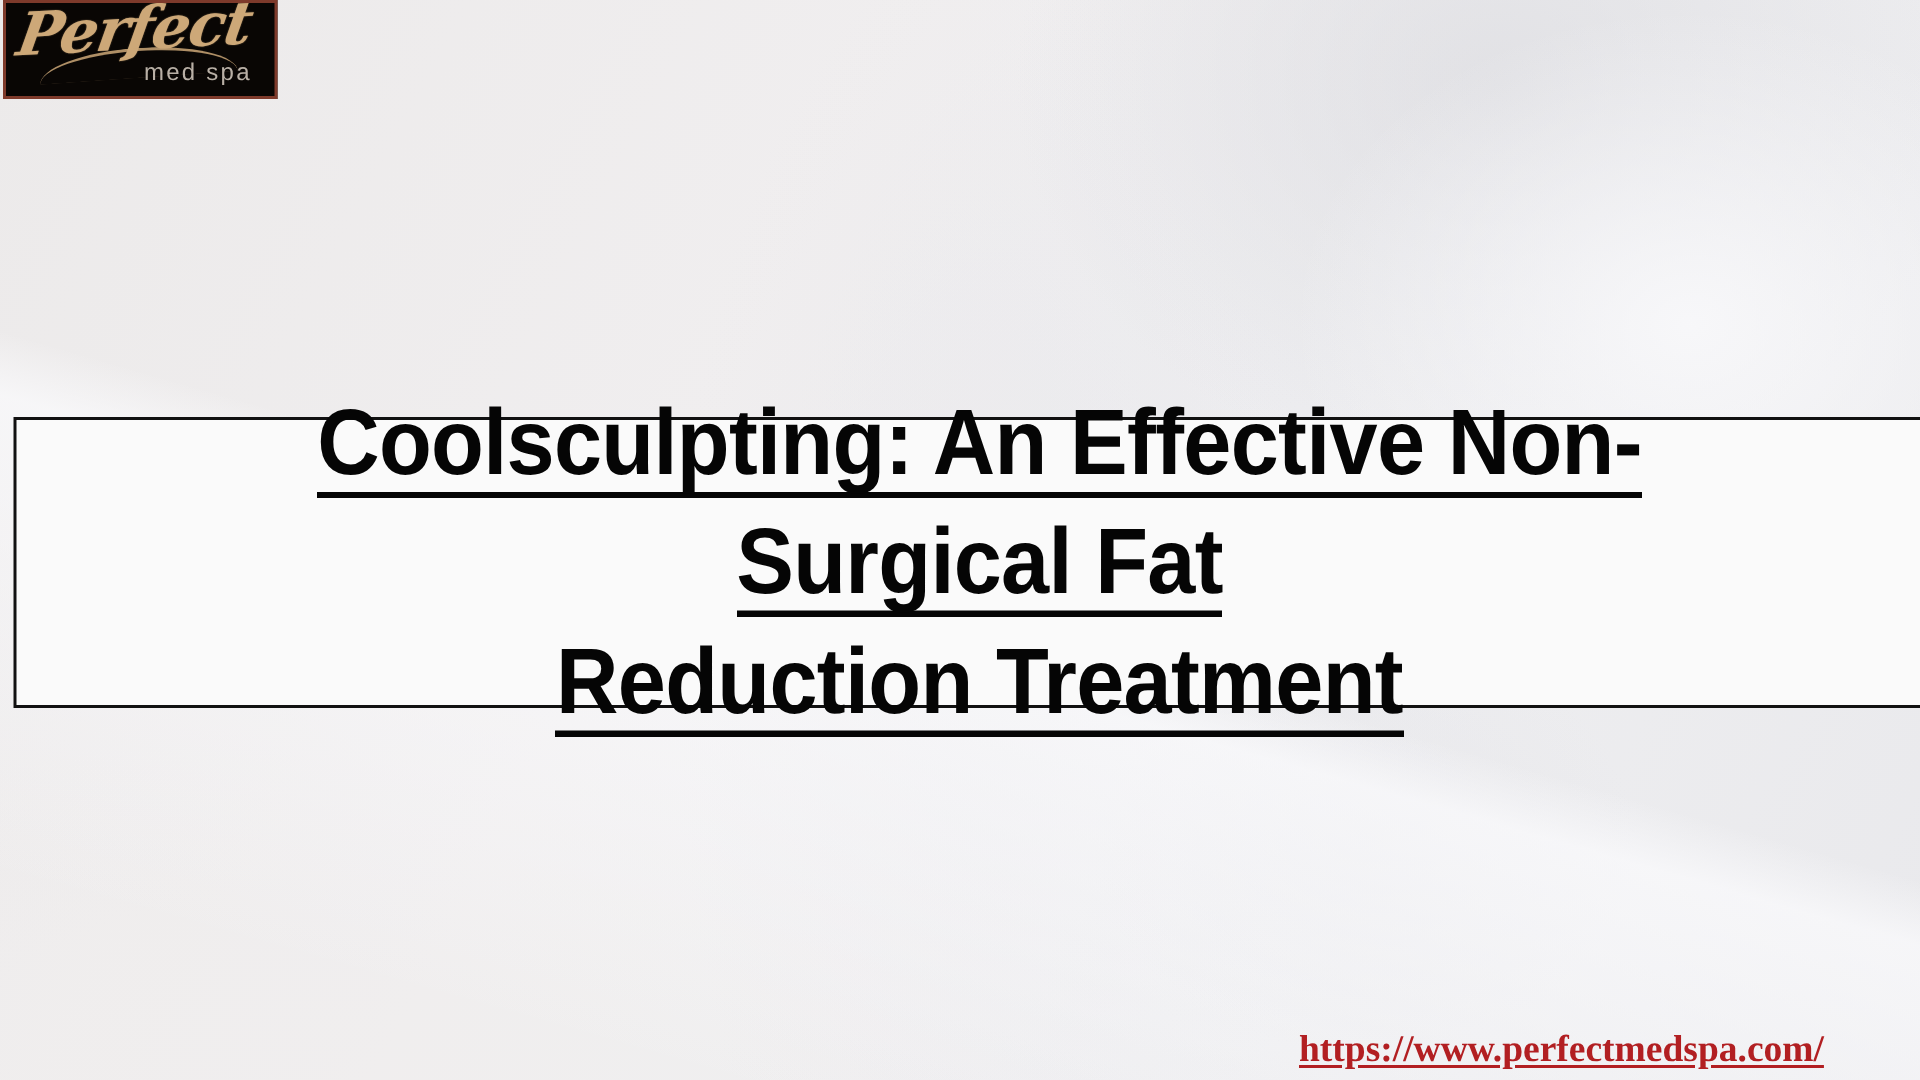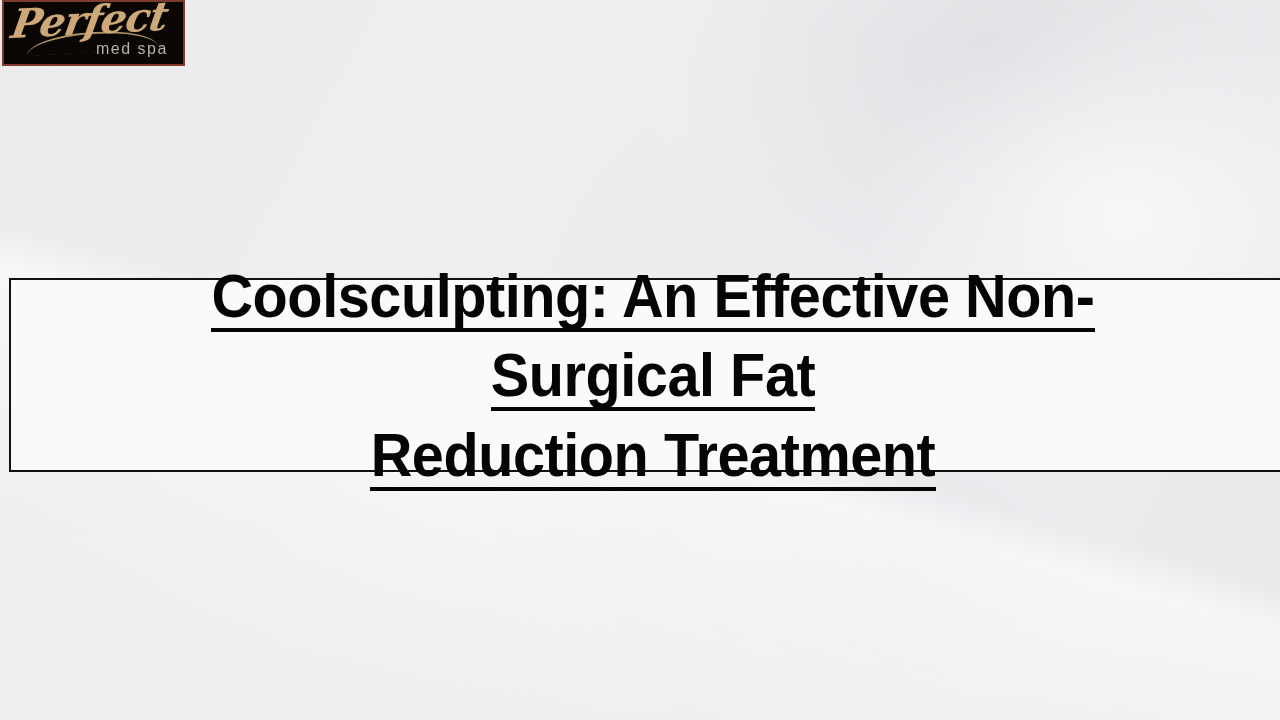--- a/index.html
+++ b/index.html
@@ -180,14 +180,15 @@
   <div id="logo-badge">
     <div class="logo-script">Perfect</div>
     <div class="logo-swash"></div>
     <div class="logo-sub">med spa</div>
   </div>
 
   <div id="title-box">
     <h1 id="title-text"><span class="u">Coolsculpting: An Effective Non-Surgical Fat</span><br><span class="u">Reduction Treatment</span></h1>
   </div>
 
+  <a id="footer-url" href="#">https://www.perfectmedspa.com/</a>
 
 </div>
 
 </body></html>

